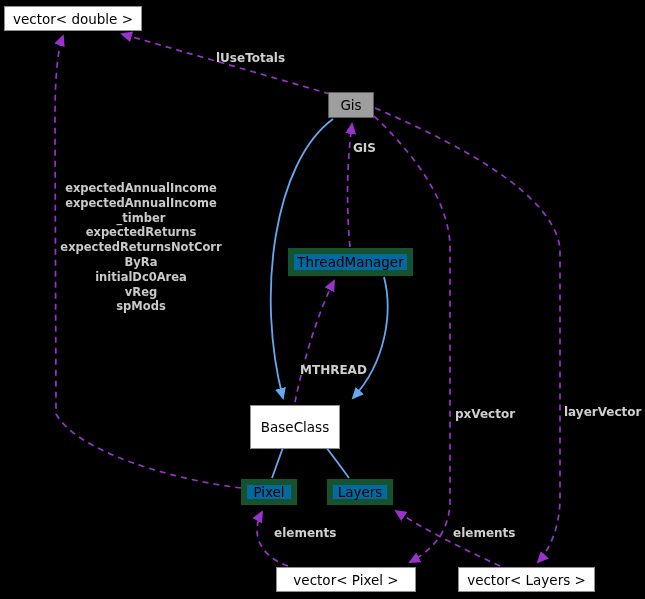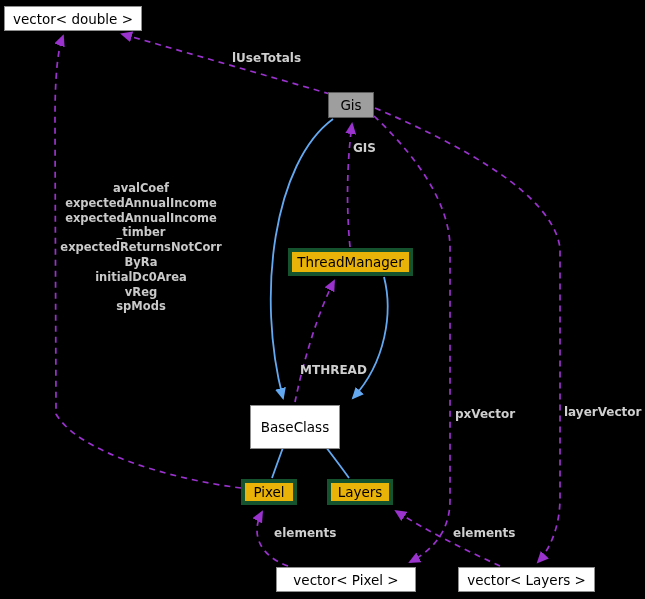--- a/index.html
+++ b/index.html
@@ -9,21 +9,21 @@
   }
   .stage svg{position:absolute;left:0;top:0;}
   .edge{fill:none;}
   .edge.purple{stroke:#9a32cd;stroke-width:1.7;stroke-dasharray:6 5;}
   .edge.blue{stroke:#63a9f2;stroke-width:1.8;}
   .node{
     position:absolute;display:flex;align-items:center;justify-content:center;
     background:#ffffff;border:1.5px solid #8f8f8f;color:#000;
     font-size:13.5px;white-space:nowrap;box-sizing:border-box;cursor:pointer;
   }
-  .node.red{background:#eab308;border:4px solid #14532d;justify-content:center;}
+  .node.red{background:#0369a1;border:6px solid #14532d;justify-content:center;}
   .node.gray{background:#9e9e9e;border:1.5px solid #5c5c5c;}
   .elabel{
     position:absolute;color:#cfcfcf;font-weight:bold;font-size:12px;
     white-space:nowrap;line-height:14px;
   }
   .members{
     position:absolute;left:40px;top:181px;width:202px;text-align:center;
     color:#c9c9c9;font-weight:bold;font-size:11.5px;line-height:14.8px;
   }
   .members span{display:block;}
@@ -83,33 +83,33 @@
   </div>
 
   <div class="node" style="left:276px;top:567px;width:140px;height:25px;">
     <span>vector&lt; Pixel &gt;</span>
   </div>
 
   <div class="node" style="left:458px;top:567px;width:137px;height:25px;">
     <span>vector&lt; Layers &gt;</span>
   </div>
 
-  <div class="elabel" style="left:232px;top:51px;">lUseTotals</div>
+  <div class="elabel" style="left:216px;top:51px;">lUseTotals</div>
   <div class="elabel" style="left:353px;top:141px;">GIS</div>
   <div class="elabel" style="left:300px;top:363px;">MTHREAD</div>
   <div class="elabel" style="left:455px;top:407px;">pxVector</div>
   <div class="elabel" style="left:564px;top:405px;">layerVector</div>
   <div class="elabel" style="left:274px;top:526px;">elements</div>
   <div class="elabel" style="left:453px;top:526px;">elements</div>
 
   <div class="members">
-    <span>avalCoef</span>
     <span>expectedAnnualIncome</span>
     <span>expectedAnnualIncome</span>
     <span>_timber</span>
+    <span>expectedReturns</span>
     <span>expectedReturnsNotCorr</span>
     <span>ByRa</span>
     <span>initialDc0Area</span>
     <span>vReg</span>
     <span>spMods</span>
   </div>
 
 </div>
 
 </body></html>

